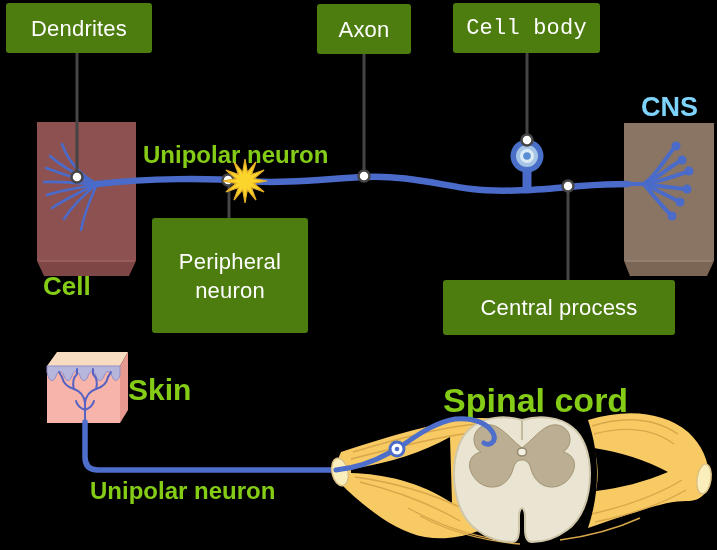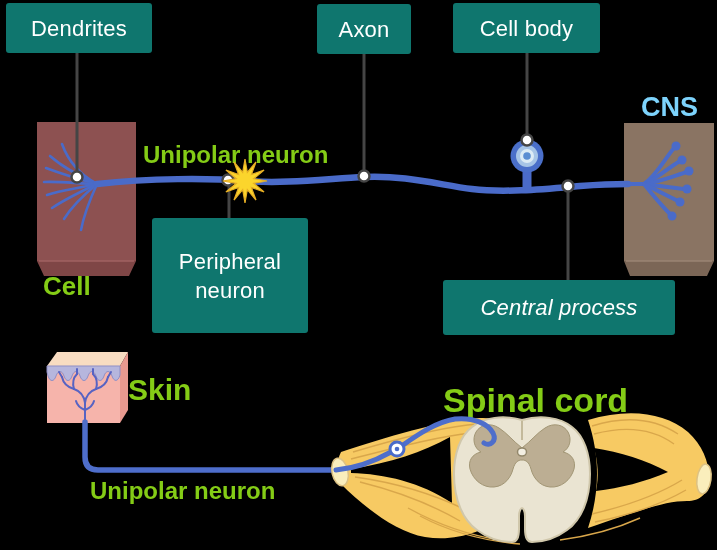--- a/index.html
+++ b/index.html
@@ -2,32 +2,32 @@
 <html><head>
 <meta charset="utf-8">
 <style>
   html,body{margin:0;padding:0;background:#000;}
   .stage{
     position:relative;width:717px;height:550px;background:#000;overflow:hidden;
     font-family:"Liberation Sans",sans-serif;
   }
   .stage svg.art{position:absolute;left:0;top:0;z-index:2;}
   .callout{
-    position:absolute;z-index:3;background:#0f766e;color:#fff;
+    position:absolute;z-index:3;background:#4d7c0f;color:#fff;
     display:flex;align-items:center;justify-content:center;text-align:center;
     font-size:22px;line-height:29px;border-radius:3px;letter-spacing:.2px;
   }
   .glabel{
     position:absolute;z-index:1;color:#84cc16;font-weight:bold;white-space:nowrap;
   }
   .co-dendrites{left:6px;top:3px;width:146px;height:50px;}
   .co-axon{left:317px;top:4px;width:94px;height:50px;}
-  .co-cellbody{left:453px;top:3px;width:147px;height:50px;}
+  .co-cellbody{left:453px;top:3px;width:147px;height:50px;font-family:Liberation Mono, monospace;}
   .co-peripheral{left:152px;top:218px;width:156px;height:115px;padding:0 8px;box-sizing:border-box;}
-  .co-central{left:443px;top:280px;width:232px;height:55px;font-style:italic;}
+  .co-central{left:443px;top:280px;width:232px;height:55px;}
   .gl-unipolar-top{left:143px;top:141px;font-size:24px;}
   .gl-cns{left:641px;top:92px;font-size:27px;color:#7dd3fc;}
   .gl-organ{left:43px;top:271px;font-size:26px;}
   .gl-skin{left:128px;top:373px;font-size:30px;}
   .gl-spinal{left:443px;top:381px;font-size:34px;}
   .gl-unipolar-bottom{left:90px;top:477px;font-size:24px;}
 </style>
 </head>
 <body>
 

